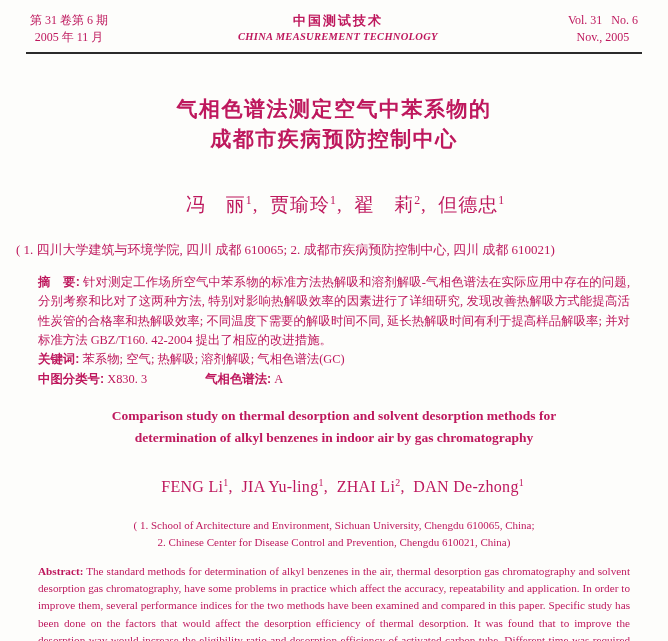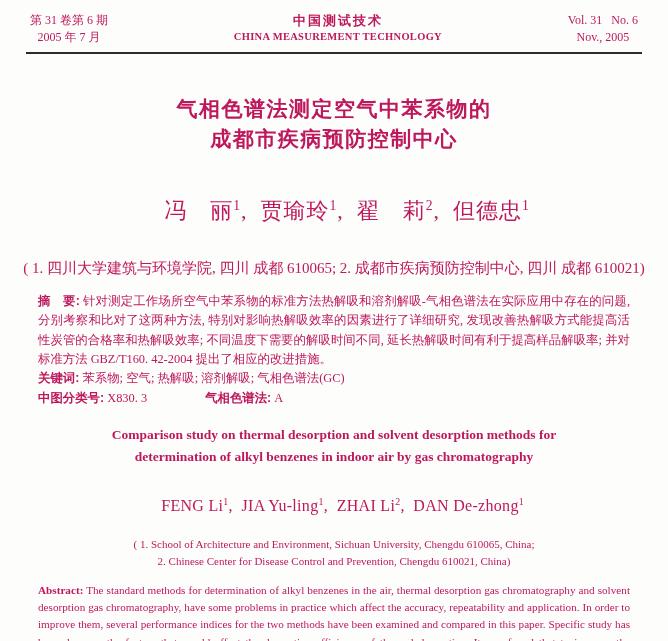--- a/index.html
+++ b/index.html
@@ -8,33 +8,33 @@
     width:668px; height:641px; margin:0 auto; background:#fdfdfb;
     color:#be185d; font-family:"Liberation Serif","DejaVu Serif",serif;
     box-sizing:border-box; padding:10px 16px 0; overflow:hidden; position:relative;
   }
   .pre { white-space:pre-wrap; }
 
   
   .jheader { display:flex; justify-content:space-between; align-items:flex-start; padding:2px 14px 5px; }
   .jheader .col { text-align:center; font-size:12px; line-height:1.4; }
   .journal-cn { font-size:13px; font-weight:bold; letter-spacing:2px; }
-  .journal-en { font-size:10.5px; font-weight:bold; letter-spacing:0.3px; }
+  .journal-en { font-size:10.5px; font-weight:bold; letter-spacing:0.3px;font-style:italic; }
   .hrule { height:2.4px; background:#2b2b2b; margin:1px 10px 0; }
 
   
   .title-cn {
     text-align:center; font-family:"Liberation Sans","DejaVu Sans",sans-serif;
     font-weight:700; font-size:21px; line-height:1.45; letter-spacing:1.5px;
     margin:40px 0 0;
   }
 
-  .authors-cn { text-align:center; margin-top:15px; font-size:22px; letter-spacing:1px; }
+  .authors-cn { text-align:center; margin-top:15px; font-size:19px; letter-spacing:1px; }
   .authors-cn sup, .authors-en sup { font-size:62%; }
-  .affil-cn { text-align:center; margin-top:7px; font-size:15px; }
+  .affil-cn { margin-top:1px; font-size:13px; }
 
   .block { margin:0 22px; font-size:12.4px; line-height:1.56; text-align:justify; }
   .abstract-cn { margin-top:14px; }
   .cnlabel { font-weight:bold; font-family:"Liberation Sans","DejaVu Sans",sans-serif;margin-top:40px; }
   .meta-line { display:flex; text-align:left; }
   .meta-item2 { margin-left:58px; }
   .meta-item3 { margin-left:62px; }
 
   
   .title-en { text-align:center; font-weight:bold; font-size:13.5px; line-height:1.6; margin-top:16px; }
@@ -44,21 +44,21 @@
   .enlabel { font-weight:bold; }
 </style>
 </head>
 <body>
 
 <div class="page">
 
   <div class="jheader">
     <div class="col">
       <div>第 31 卷第 6 期</div>
-      <div>2005 年 7 月</div>
+      <div>2005 年 11 月</div>
     </div>
     <div class="col">
       <div class="journal-cn">中国测试技术</div>
       <div class="journal-en">CHINA MEASUREMENT TECHNOLOGY</div>
     </div>
     <div class="col">
       <div class="pre">Vol. 31   No. 6</div>
       <div>Nov., 2005</div>
     </div>
   </div>

